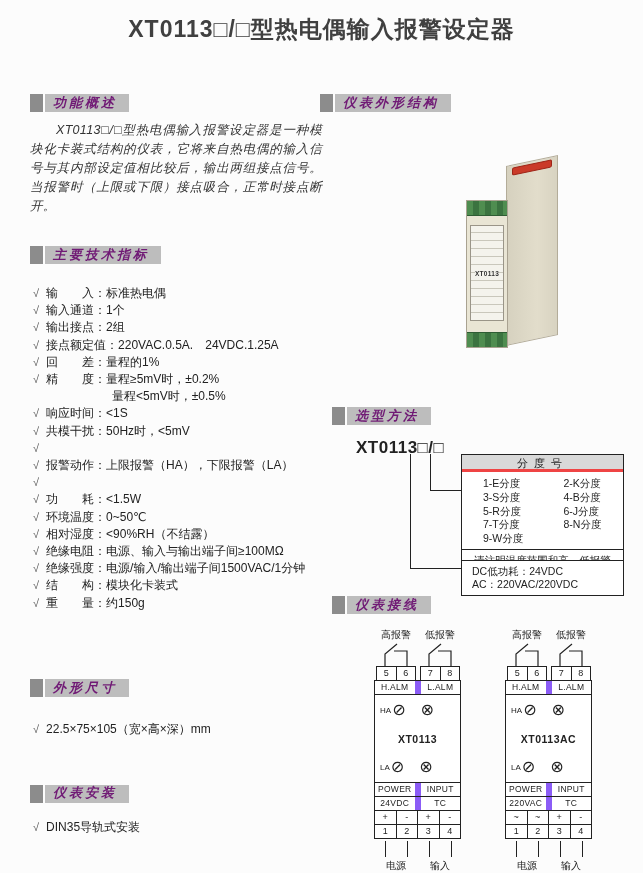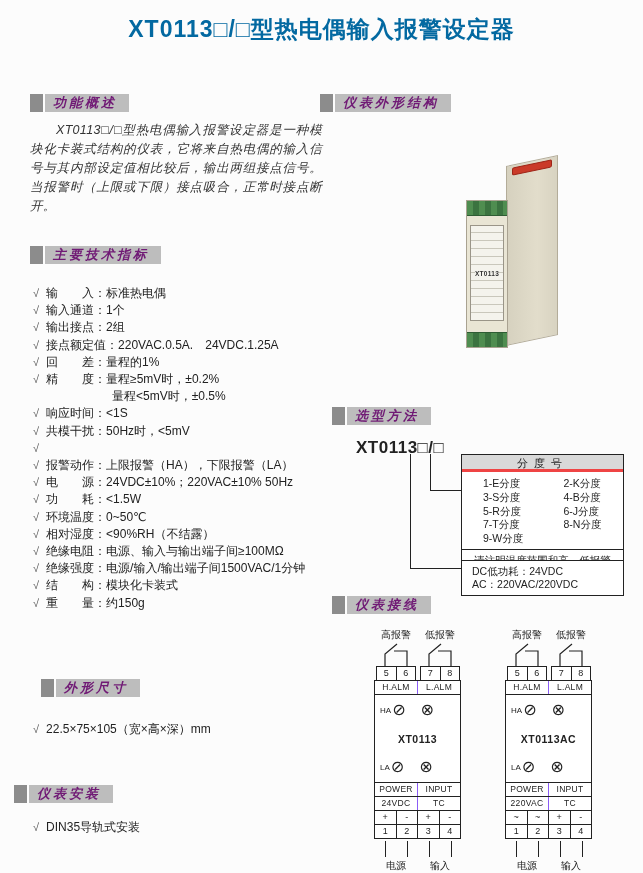--- a/index.html
+++ b/index.html
@@ -8,21 +8,21 @@
     position:relative;
     background:#fcfcfc;
     font-family:"Liberation Sans","DejaVu Sans",sans-serif;
     color:#222;
     overflow:hidden;
   }
 
   
   .page-title {
     position:absolute; top:14px; left:0; width:100%;
-    text-align:center; font-size:23px; font-weight:bold; letter-spacing:1px; color:#0369a1;
+    text-align:center; font-size:23px; font-weight:bold; letter-spacing:1px; color:#404040;
   }
 
   
   .sec { position:absolute; display:flex; height:18px; }
   .sec-sq { width:13px; background:#8c8c8c; margin-right:2px; }
   .sec-bar {
     background:#bdbdbd; color:#701a75; font-size:13px; font-weight:bold; font-style:italic;
     line-height:18px; padding:0 12px 0 8px; letter-spacing:3px; white-space:nowrap;
   }
 
@@ -72,21 +72,21 @@
   
   .diagram { position:absolute; top:628px; width:88px; height:242px; }
   .alarm-lbl { position:absolute; top:0; width:44px; text-align:center; font-size:10px; white-space:nowrap; }
   .contact { position:absolute; top:13px; }
   .tblock { position:absolute; top:38px; width:40px; height:15px; display:flex; border:1px solid #222; background:#fff; }
   .tblock span { flex:1; text-align:center; font-size:9px; line-height:13px; }
   .tblock span:first-child { border-right:1px solid #222; }
   .mbox { position:absolute; top:52px; left:0; width:87px; border:1px solid #222; background:#fff; }
   .r2 { display:flex; height:14px; border-bottom:1px solid #222; }
   .r2 span { flex:1; text-align:center; font-size:8.5px; line-height:13px; letter-spacing:0.3px; }
-  .r2 span:first-child { border-right:1px solid #8b5cf6;text-align:center; }
+  .r2 span:first-child { border-right:6px solid #8b5cf6;text-align:center; }
   .mid { height:88px; border-bottom:1px solid #222; position:relative; }
   .ind { position:absolute; left:5px; display:flex; align-items:center; height:18px; }
   .ind .tag { font-size:8px; }
   .ind .pot { font-size:16px; line-height:16px; margin-left:1px; }
   .ind .lamp { font-size:16px; line-height:16px; margin-left:15px; }
   .mmodel { position:absolute; top:50%; left:0; width:100%; transform:translateY(-50%); text-align:center; font-size:10.5px; font-weight:bold; letter-spacing:0.5px; }
   .r4 { display:flex; height:13px; }
   .r4.btm { height:14px; border-top:1px solid #222; }
   .r4 span { flex:1; text-align:center; font-size:9px; line-height:12px; border-right:1px solid #222; }
   .r4 span:last-child { border-right:none; }
@@ -111,25 +111,25 @@
   <div class="sec-bar">主要技术指标</div>
 </div>
 <div class="sec" style="left:332px; top:407px;border-radius:8px;">
   <div class="sec-sq"></div>
   <div class="sec-bar">选型方法</div>
 </div>
 <div class="sec" style="left:332px; top:596px;">
   <div class="sec-sq"></div>
   <div class="sec-bar">仪表接线</div>
 </div>
-<div class="sec" style="left:41px; top:679px;text-align:right;">
+<div class="sec" style="left:30px; top:679px;text-align:right;">
   <div class="sec-sq"></div>
   <div class="sec-bar">外形尺寸</div>
 </div>
-<div class="sec" style="left:14px; top:785px;">
+<div class="sec" style="left:30px; top:785px;font-family:Liberation Mono, monospace;">
   <div class="sec-sq"></div>
   <div class="sec-bar">仪表安装</div>
 </div>
 
 <div class="overview-text">XT0113□/□型热电偶输入报警设定器是一种模块化卡装式结构的仪表，它将来自热电偶的输入信号与其内部设定值相比较后，输出两组接点信号。当报警时（上限或下限）接点吸合，正常时接点断开。</div>
 
 <div class="device">
   <div class="dev-side">
     <div class="dev-clip"></div>
   </div>
@@ -180,21 +180,20 @@
     </div>
   <div class="spec-row">
       <span class="chk">√</span>
     </div>
   <div class="spec-row">
       <span class="chk">√</span>
       <span>报警动作：上限报警（HA），下限报警（LA）</span>
     </div>
   <div class="spec-row">
       <span class="chk">√</span>
-      <span>电　　源：24VDC±10%；220VAC±10% 50Hz</span>
     </div>
   <div class="spec-row">
       <span class="chk">√</span>
       <span>功　　耗：&lt;1.5W</span>
     </div>
   <div class="spec-row">
       <span class="chk">√</span>
       <span>环境温度：0~50℃</span>
     </div>
   <div class="spec-row">

